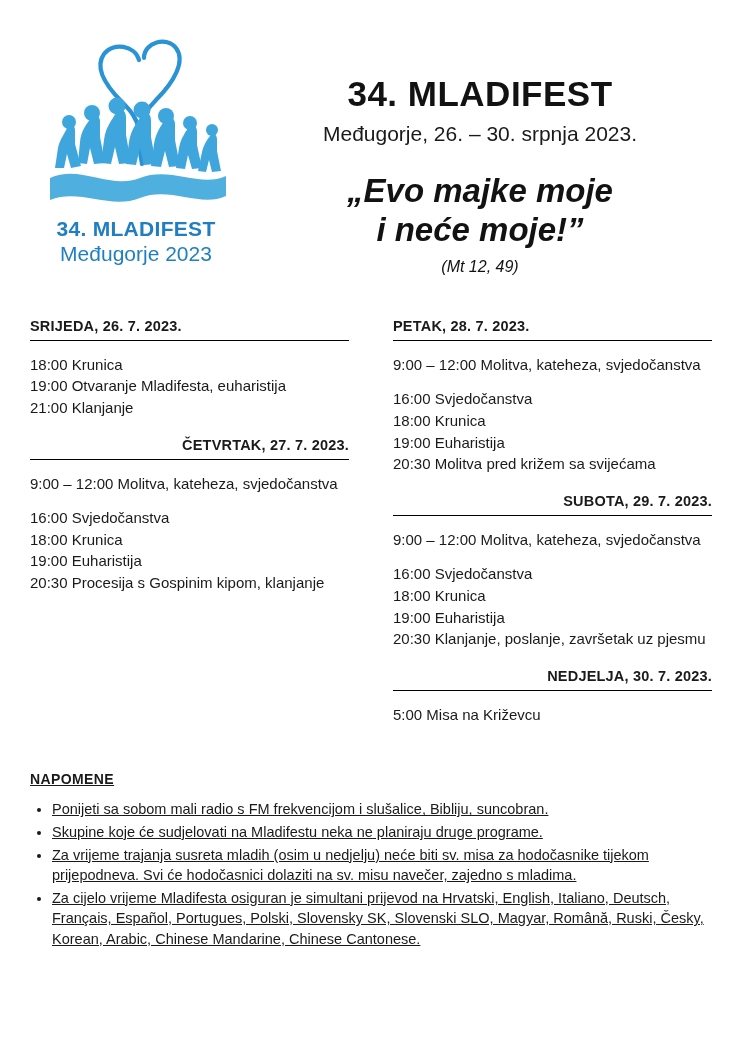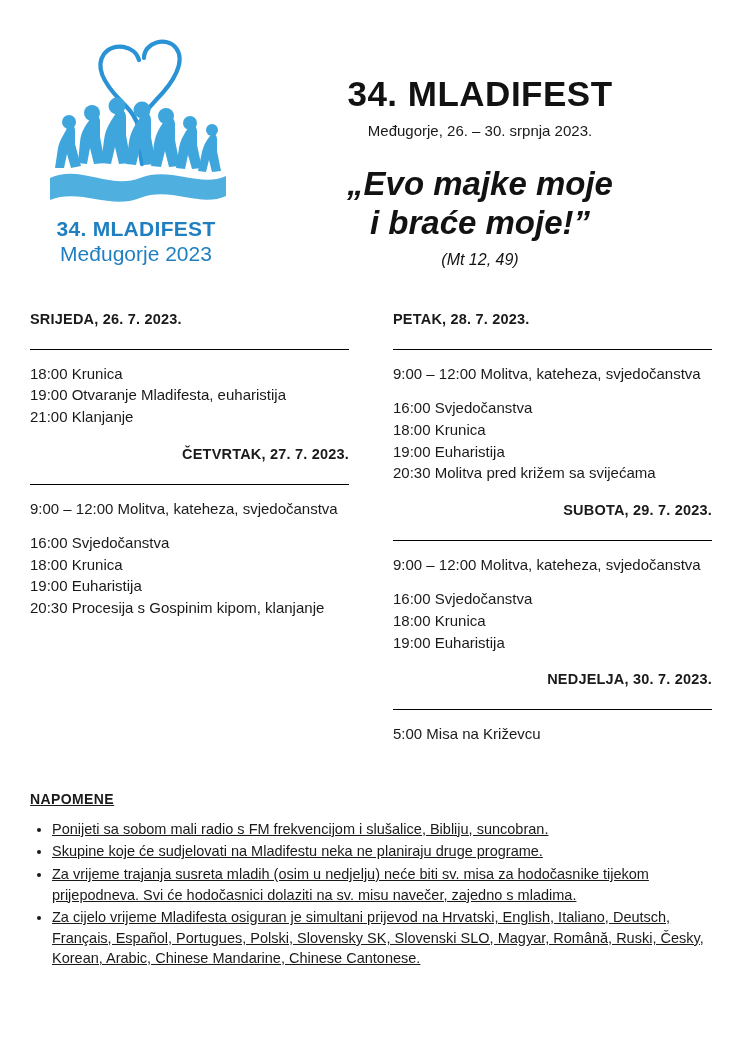--- a/index.html
+++ b/index.html
@@ -51,21 +51,21 @@
     text-align: center;
     padding-top: 52px;
   }
   .main-title {
     font-size: 35px;
     font-weight: bold;
     letter-spacing: 0.5px;
     color: #121212;
   }
   .subtitle {
-    font-size: 15px;
+    font-size: 21px;
     margin-top: 8px;
     color: #1a1a1a;
   }
   .quote {
     font-size: 33px;
     font-style: italic;
     font-weight: bold;
     line-height: 1.18;
     margin-top: 26px;
     color: #121212;
@@ -88,21 +88,21 @@
     flex: 1 1 0;
     min-width: 0;
   }
   .day {
     margin-bottom: 4px;
   }
   .day-head {
     font-weight: bold;
     font-size: 14.5px;
     letter-spacing: 0.2px;
-    padding-bottom: 22px;
+    padding-bottom: 6px;
     border-bottom: 1px solid #000;
     margin-bottom: 13px;
   }
   .day-head.spaced { margin-top: 18px; text-align: right; }
   .grp {
     font-size: 15px;
     line-height: 1.44;
     margin-bottom: 13px;
   }
   .grp:last-child { margin-bottom: 0; }
@@ -164,21 +164,21 @@
     </svg>
     <div class="logo-title">34. MLADIFEST</div>
     <div class="logo-sub">Međugorje 2023</div>
   </div>
 
   <div class="title-block">
     <div class="main-title">34. MLADIFEST</div>
     <div class="subtitle">Međugorje, 26. – 30. srpnja 2023.</div>
     <div class="quote">
       <div>„Evo majke moje</div>
-      <div>i braće moje!”</div>
+      <div>i neće moje!”</div>
     </div>
     <div class="quote-ref">(Mt 12, 49)</div>
   </div>
 </div>
 
 <div class="schedule">
   <div class="col">
 
     <div class="day">
       <div class="day-head">SRIJEDA, 26. 7. 2023.</div>
@@ -221,20 +221,21 @@
 
     <div class="day">
       <div class="day-head spaced">SUBOTA, 29. 7. 2023.</div>
       <div class="grp">
         <div>9:00 – 12:00 Molitva, kateheza, svjedočanstva</div>
       </div>
       <div class="grp">
         <div>16:00 Svjedočanstva</div>
         <div>18:00 Krunica</div>
         <div>19:00 Euharistija</div>
+        <div>20:30 Klanjanje, poslanje, završetak uz pjesmu</div>
       </div>
     </div>
 
     <div class="day">
       <div class="day-head spaced">NEDJELJA, 30. 7. 2023.</div>
       <div class="grp">
         <div>5:00 Misa na Križevcu</div>
       </div>
     </div>
 

